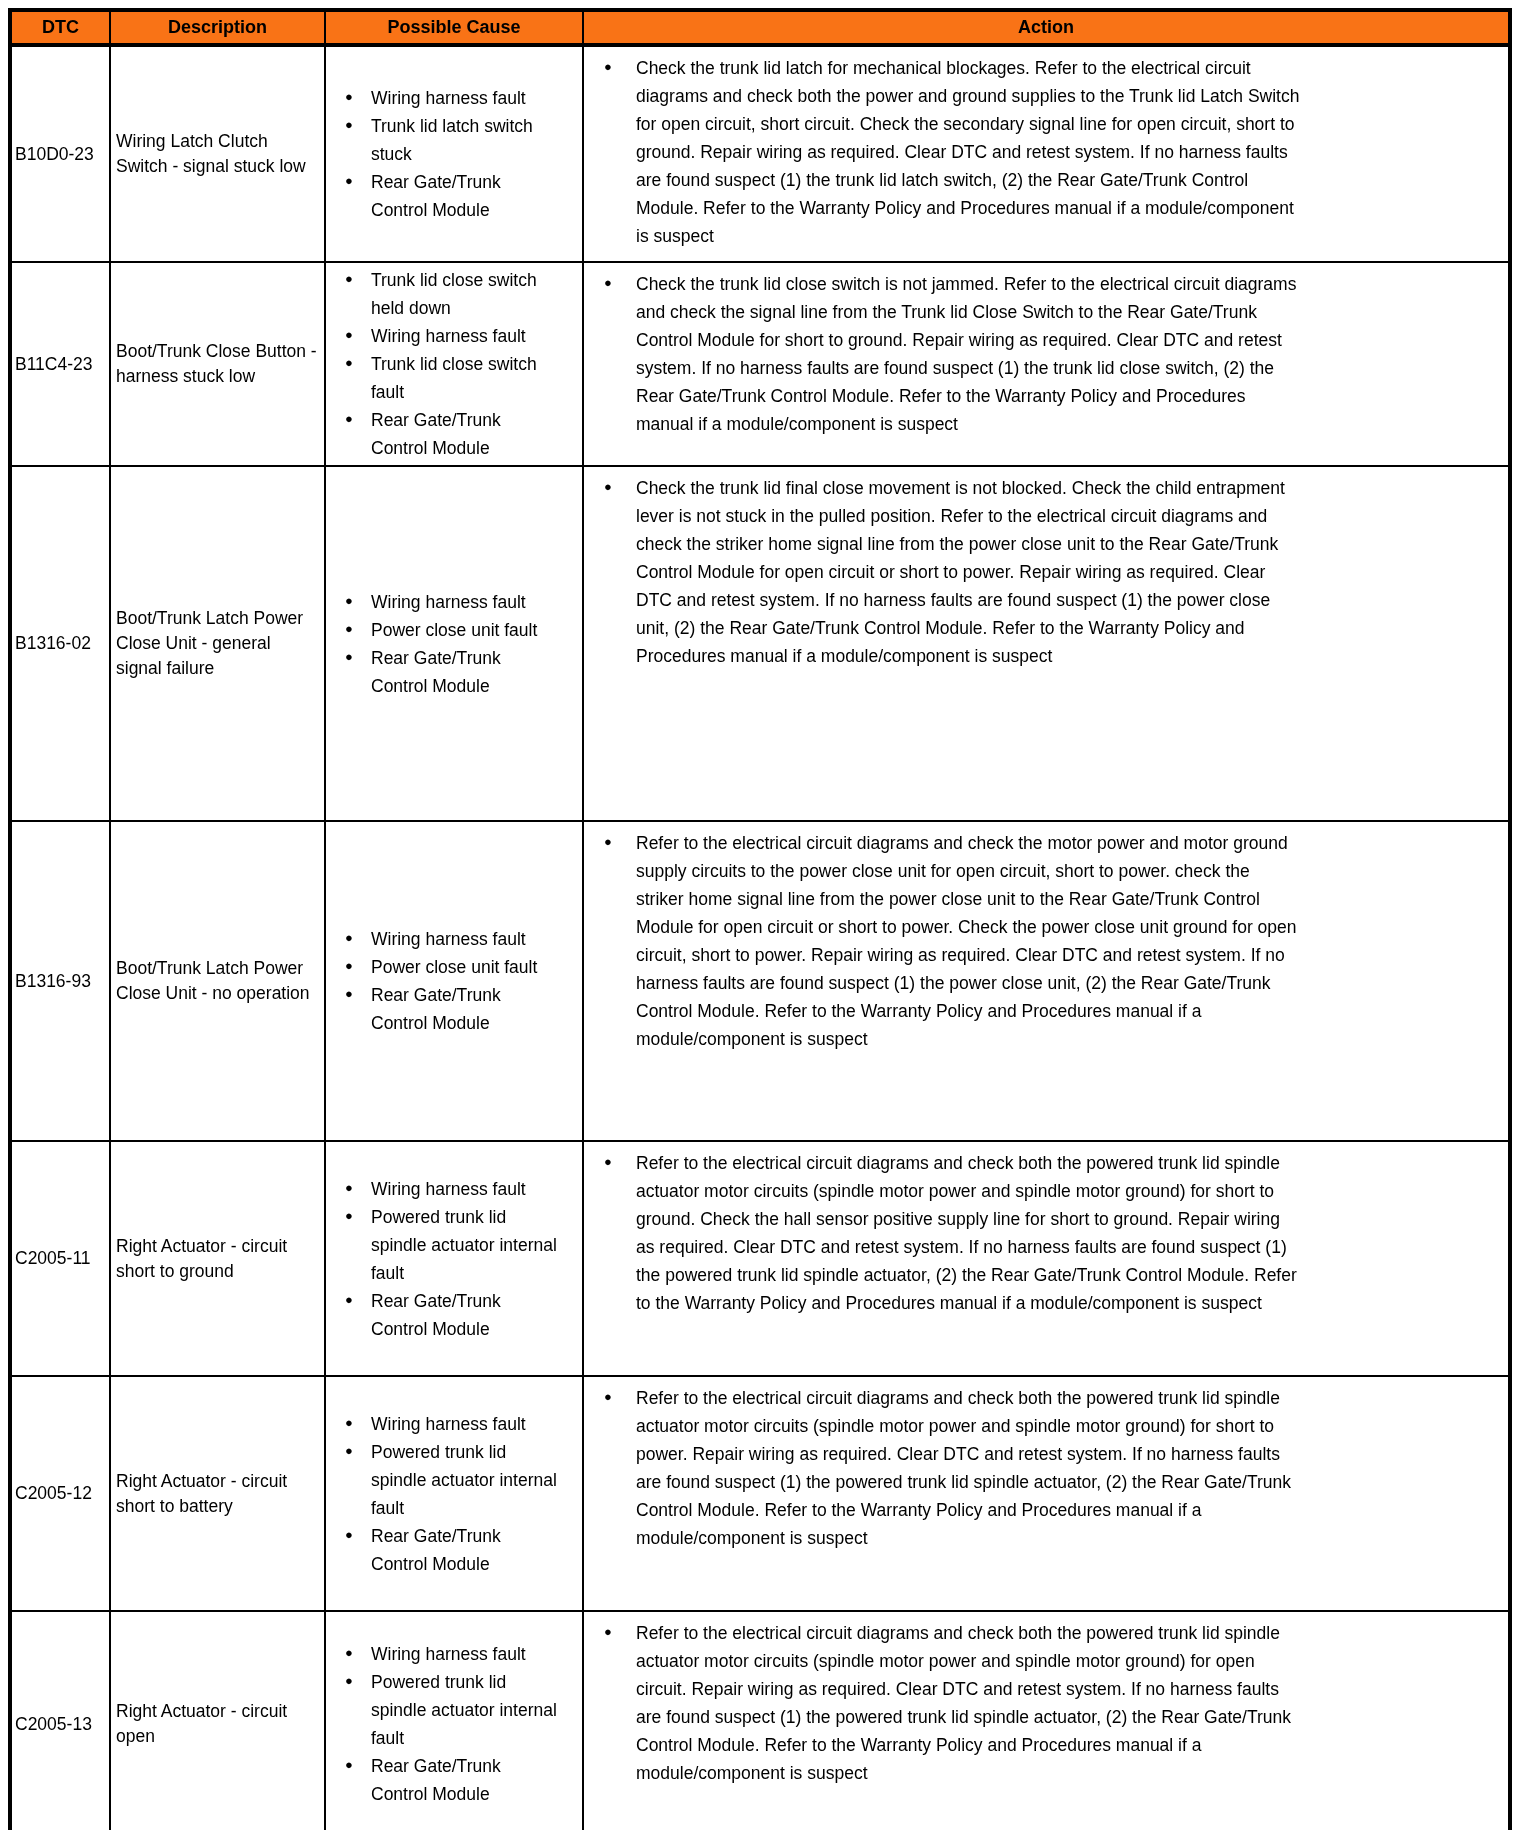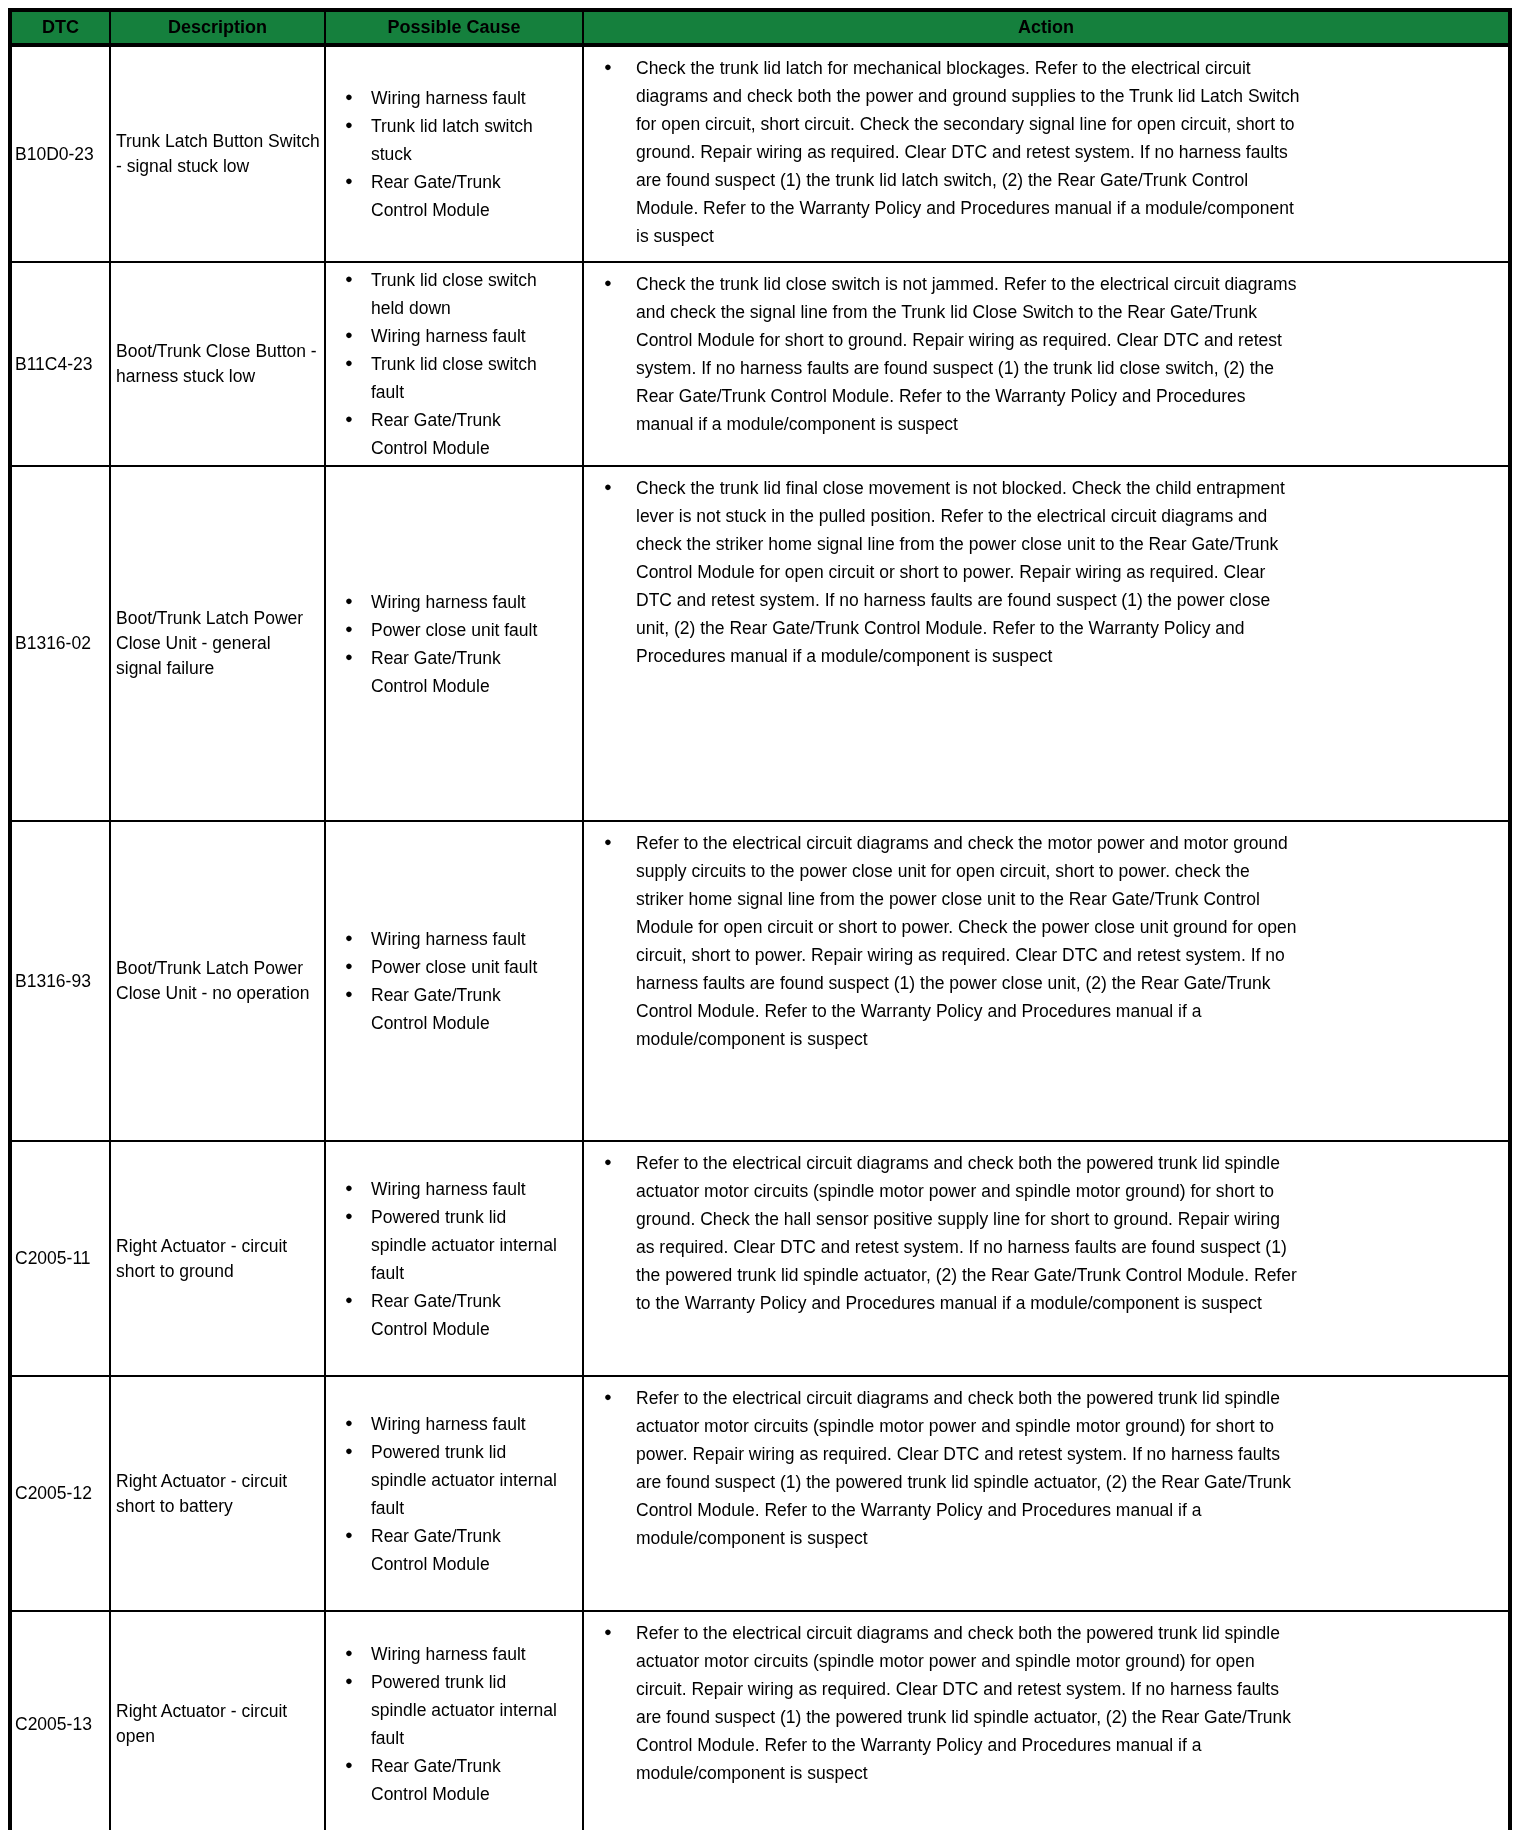--- a/index.html
+++ b/index.html
@@ -23,21 +23,21 @@
   col.c-cause  { width: 258px; }
   col.c-action { width: auto;  }
 
   thead th {
     border: 2px solid #000000;
     border-bottom: 4px solid #000000;
     font-size: 18px;
     font-weight: bold;
     text-align: center;
     padding: 5px 2px;
-    background: #15803d;
+    background: #f97316;
   }
   tbody td {
     border: 2px solid #000000;
     font-size: 17.5px;
     line-height: 25px;
     vertical-align: middle;
     padding: 3px 4px;
     word-wrap: break-word;
   }
   td.col-dtc  { padding-left: 3px; padding-right: 14px; }
@@ -83,21 +83,21 @@
     <tr id="header-row">
         <th>DTC</th>
         <th>Description</th>
         <th>Possible Cause</th>
         <th>Action</th>
       </tr>
   </thead>
   <tbody id="table-body">
       <tr class="r0">
         <td class="col-dtc"><span>B10D0-23</span></td>
-        <td class="col-desc"><span>Trunk Latch Button Switch - signal stuck low</span></td>
+        <td class="col-desc"><span>Wiring Latch Clutch Switch - signal stuck low</span></td>
         <td class="col-cause">
           <div>
             <div class="bullet-item">
               <span class="bullet">●</span>
               <span class="bullet-text">Wiring harness fault</span>
             </div>
             <div class="bullet-item">
               <span class="bullet">●</span>
               <span class="bullet-text">Trunk lid latch switch stuck</span>
             </div>

